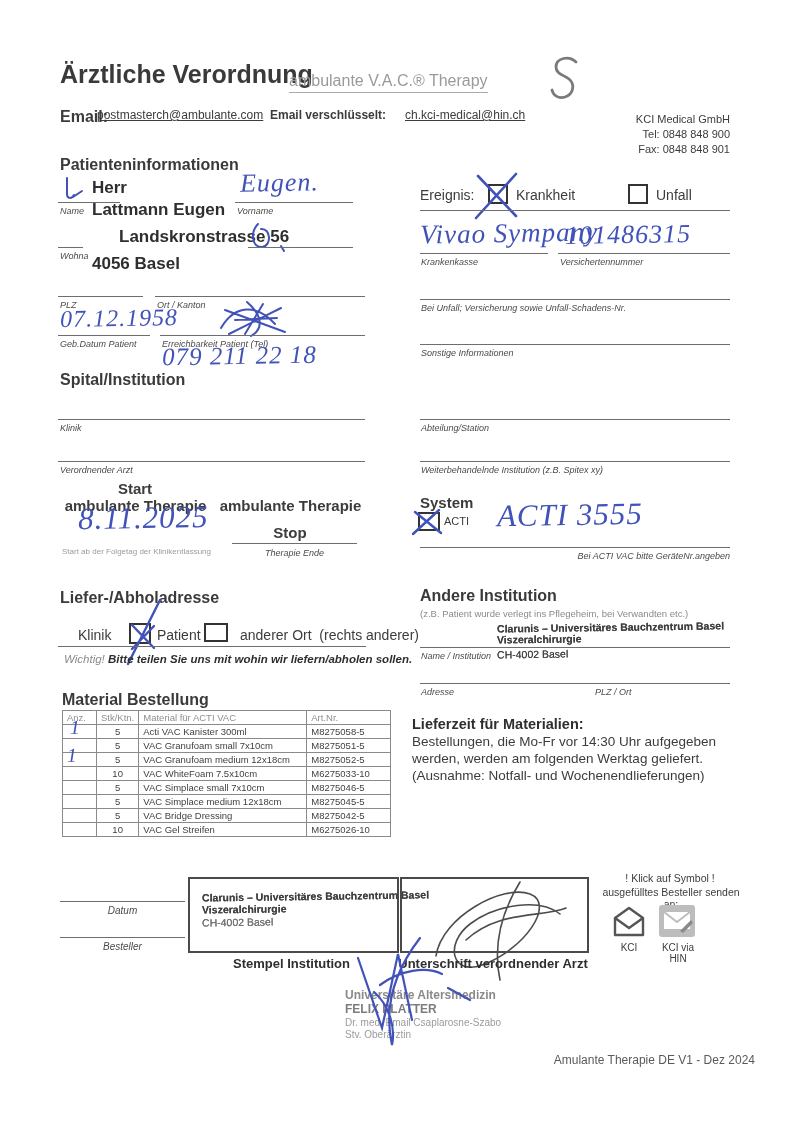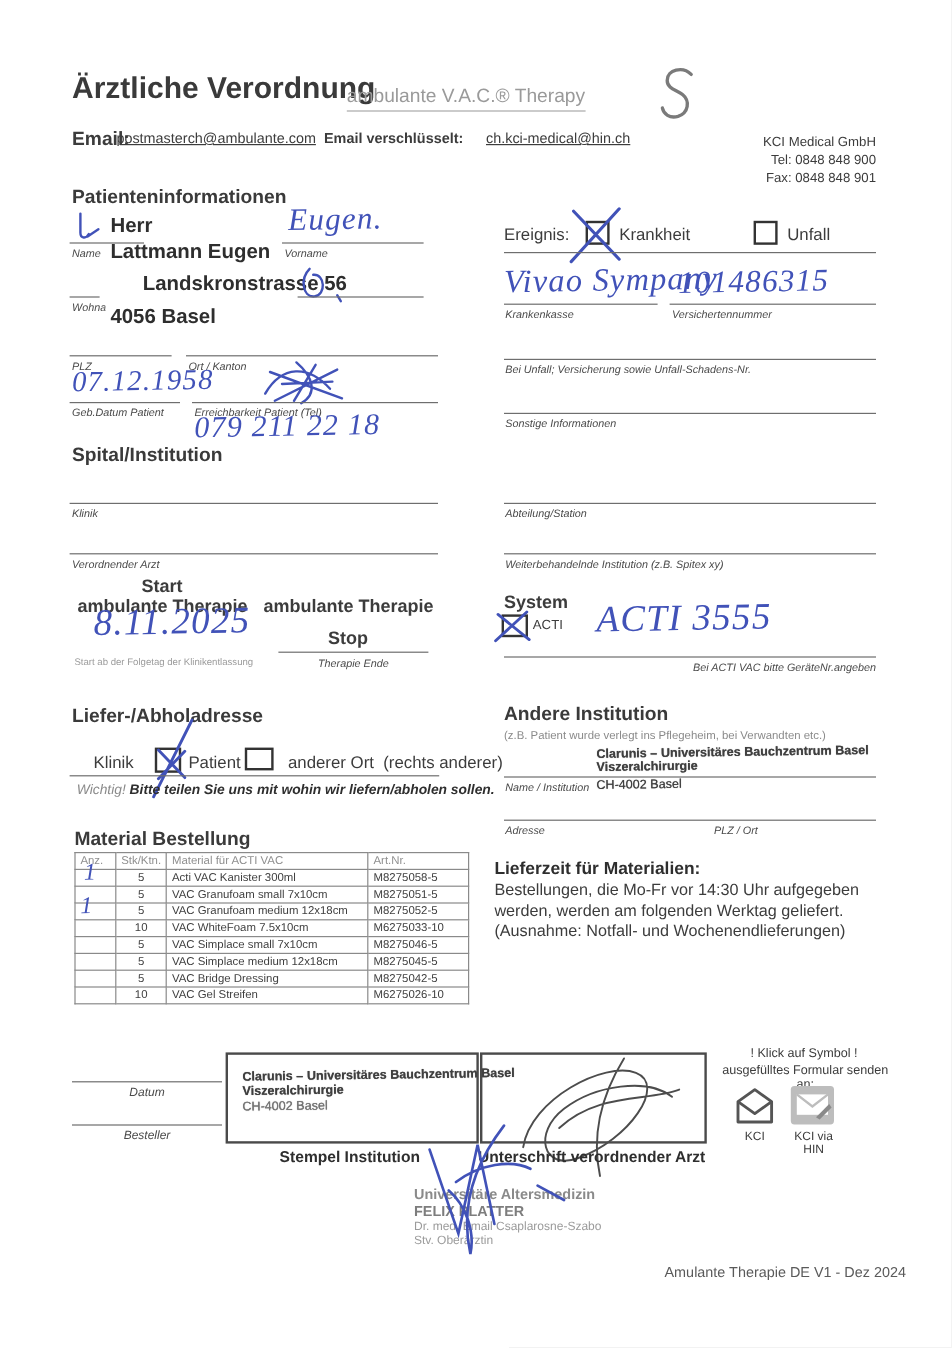--- a/index.html
+++ b/index.html
@@ -248,21 +248,21 @@
   </div>
   <div class="cap" style="left:188px;top:956px;width:207px;">Stempel Institution</div>
 
   <div class="abs" style="left:400px;top:877px;width:185px;height:72px;border:2px solid #4a4a4a;"></div>
   <svg style="left:408px;top:868px;" width="180" height="118" viewBox="0 0 180 118">
     <path d="M28 88 C34 48 96 16 122 26 C148 36 116 82 74 97 C44 108 36 76 62 56 C88 36 132 30 152 46 M58 72 C90 42 132 50 158 40 M112 14 C96 40 84 74 92 112" fill="none" stroke="#4c4c4c" stroke-width="1.6" stroke-linecap="round"></path>
   </svg>
   <div class="cap" style="left:393px;top:956px;width:200px;">Unterschrift verordnender Arzt</div>
 
   <div class="abs" style="left:600px;top:872px;width:140px;text-align:center;font-size:10.5px;">! Klick auf Symbol !</div>
-  <div class="abs" style="left:596px;top:886px;width:150px;text-align:center;font-size:10.5px;">ausgefülltes Formular senden an:</div>
+  <div class="abs" style="left:596px;top:886px;width:150px;text-align:center;font-size:10.5px;">ausgefülltes Besteller senden an:</div>
 
   <svg style="left:610px;top:904px;" width="38" height="34" viewBox="0 0 38 34">
     <path d="M5 14 L19 4 L33 14 L33 31 L5 31 Z" fill="none" stroke="#555" stroke-width="2.4" stroke-linejoin="round"></path>
     <path d="M5 14 L19 24 L33 14" fill="none" stroke="#555" stroke-width="2.4" stroke-linejoin="round"></path>
   </svg>
   <div class="abs" style="left:610px;top:942px;width:38px;text-align:center;font-size:10px;">KCI</div>
 
   <svg style="left:658px;top:904px;" width="38" height="34" viewBox="0 0 38 34">
     <rect x="1" y="1" width="36" height="32" rx="3" fill="#bdbdbd"></rect>
     <rect x="6" y="8" width="26" height="17" fill="#ffffff"></rect>

